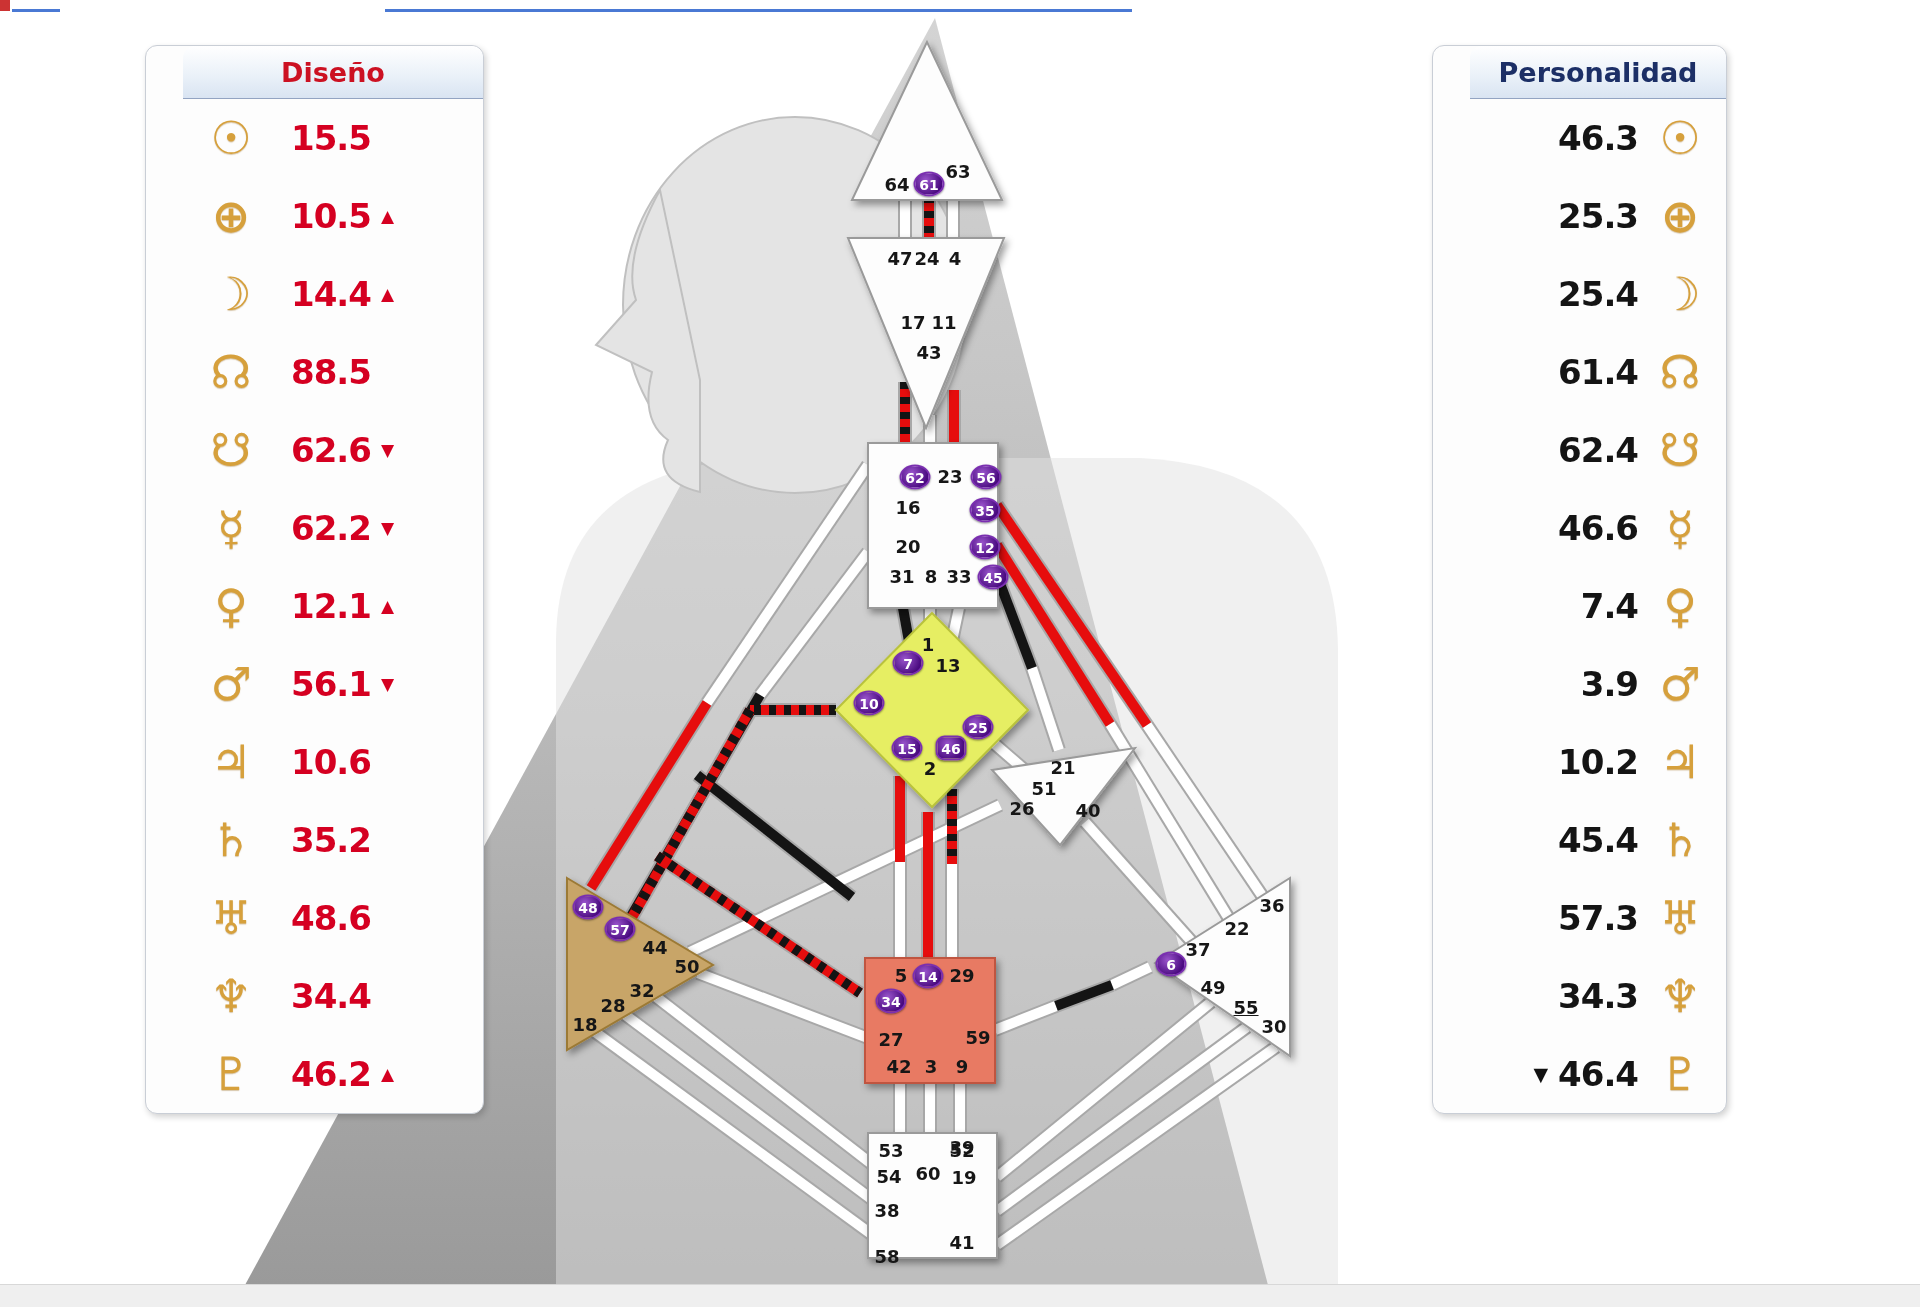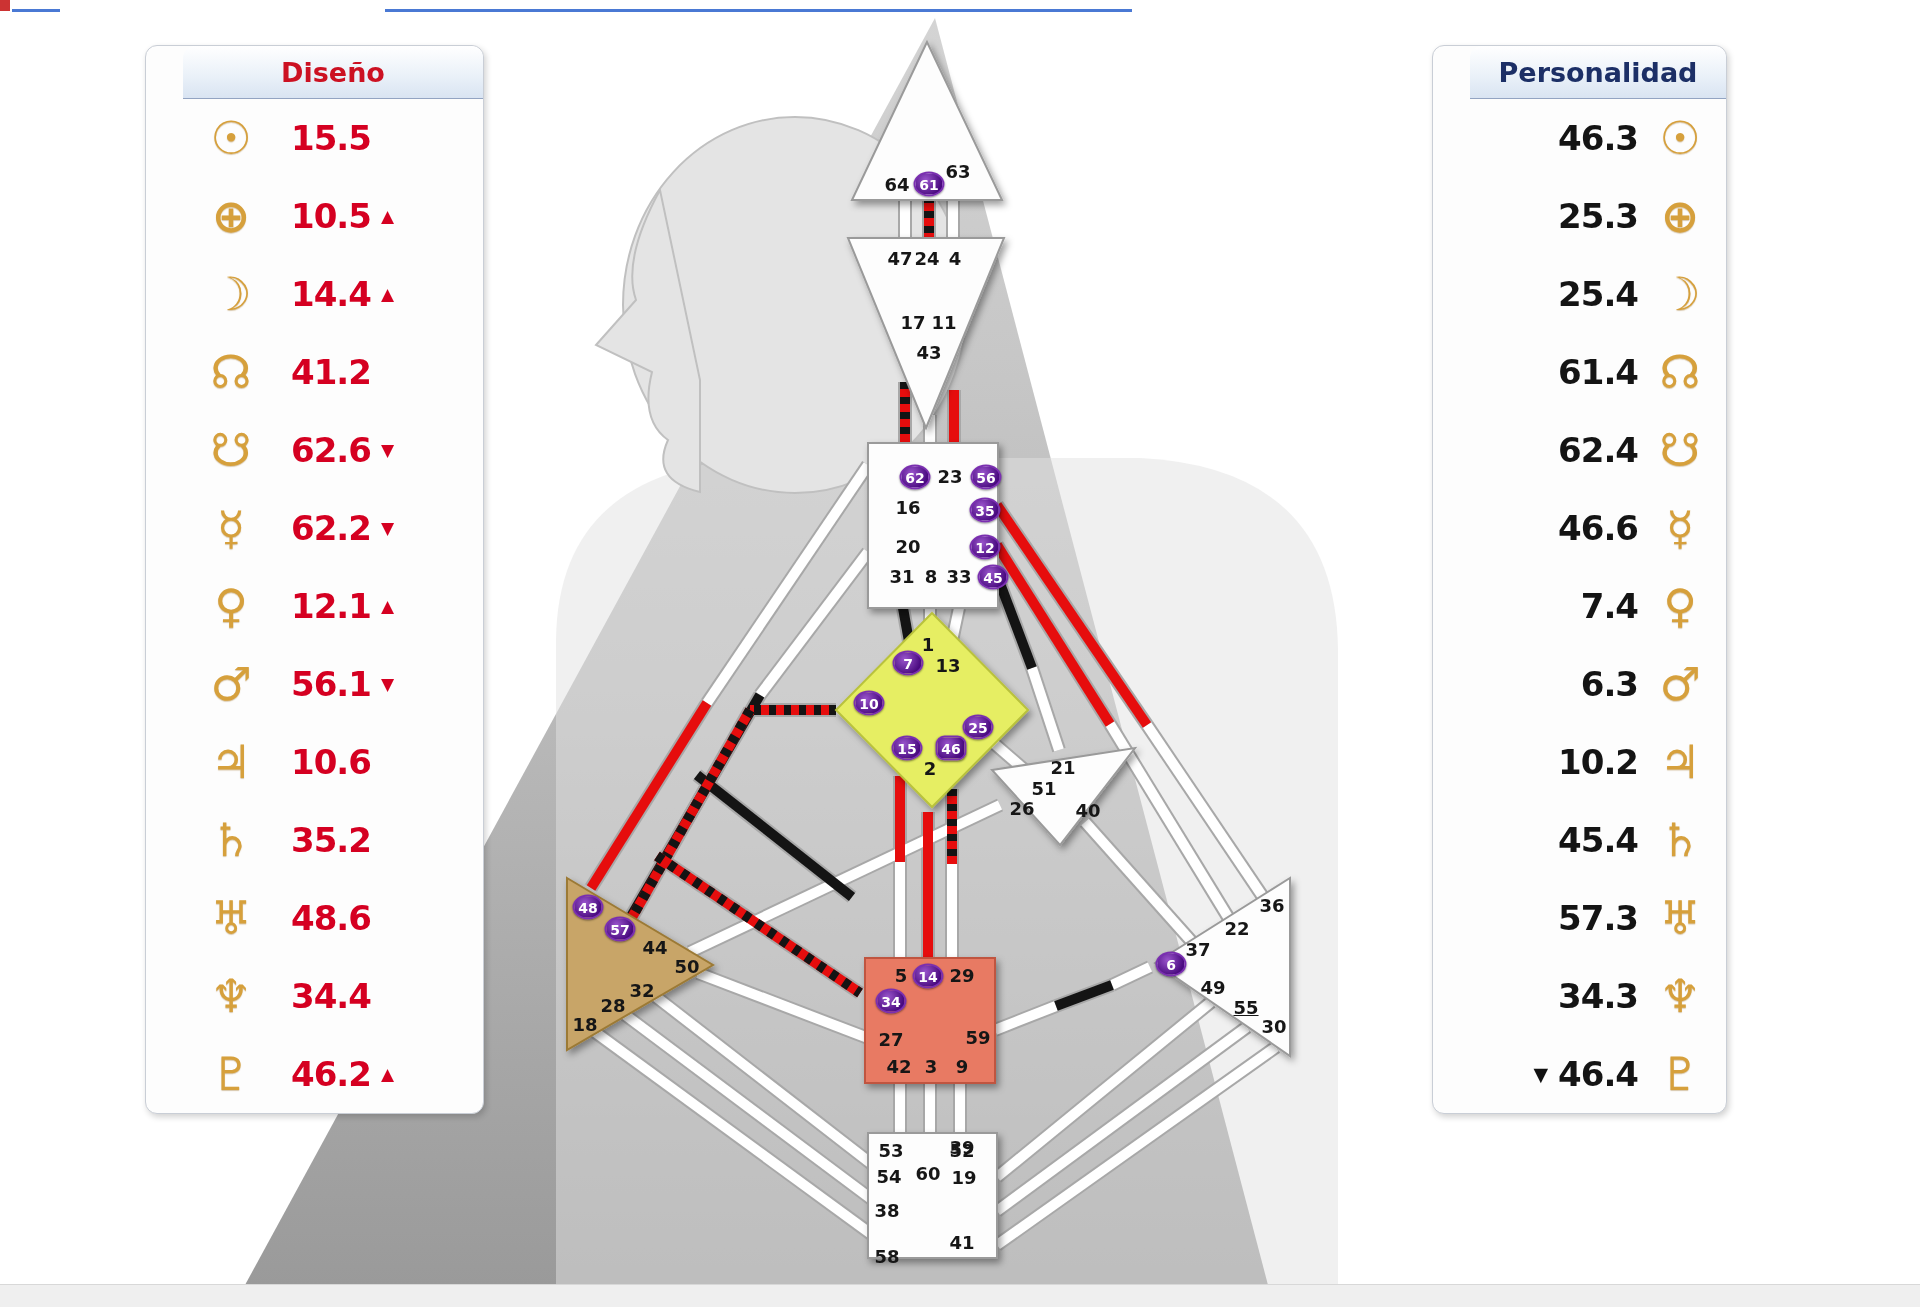--- a/index.html
+++ b/index.html
@@ -257,21 +257,21 @@
           <span class="val">10.5</span>
           <span class="arr">▲</span>
         </div>
         <div class="prow">
           <span class="glyph">☽</span>
           <span class="val">14.4</span>
           <span class="arr">▲</span>
         </div>
         <div class="prow">
           <span class="glyph">☊</span>
-          <span class="val">41.2</span>
+          <span class="val">88.5</span>
           <span class="arr"></span>
         </div>
         <div class="prow">
           <span class="glyph">☋</span>
           <span class="val">62.6</span>
           <span class="arr">▼</span>
         </div>
         <div class="prow">
           <span class="glyph">☿</span>
           <span class="val">62.2</span>
@@ -340,21 +340,21 @@
         </div>
         <div class="prow">
           <span class="val">46.6</span>
           <span class="glyph">☿</span>
         </div>
         <div class="prow">
           <span class="val">7.4</span>
           <span class="glyph">♀</span>
         </div>
         <div class="prow">
-          <span class="val">6.3</span>
+          <span class="val">3.9</span>
           <span class="glyph">♂</span>
         </div>
         <div class="prow">
           <span class="val">10.2</span>
           <span class="glyph">♃</span>
         </div>
         <div class="prow">
           <span class="val">45.4</span>
           <span class="glyph">♄</span>
         </div>

